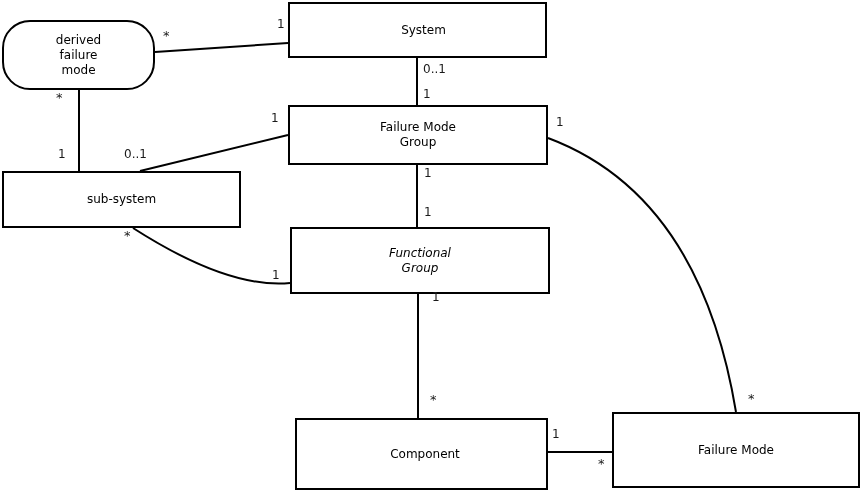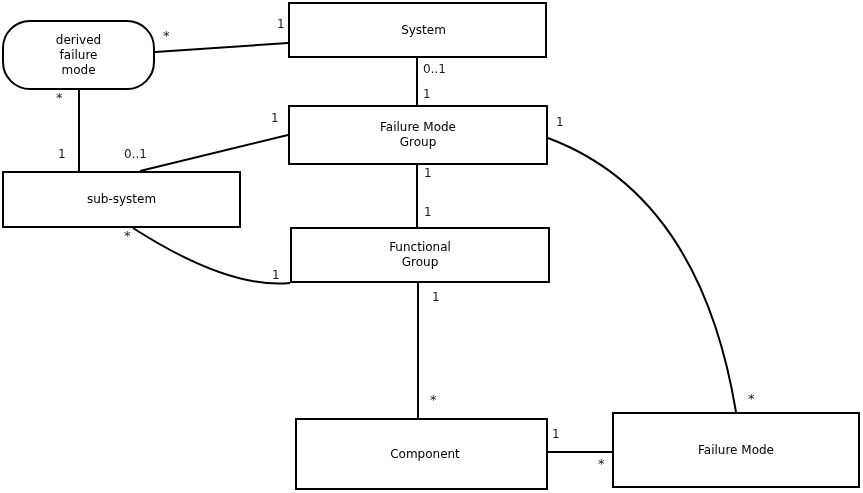--- a/index.html
+++ b/index.html
@@ -81,21 +81,21 @@
       <div class="uml-class-box" style="left: 288px; top: 2px; width: 259px; height: 56px; padding-left: 12px;">
         <span class="uml-class-name">System</span>
       </div>
       <div class="uml-class-box" style="left: 288px; top: 105px; width: 260px; height: 60px;">
         <span class="uml-class-name">Failure Mode
 Group</span>
       </div>
       <div class="uml-class-box" style="left: 2px; top: 171px; width: 239px; height: 57px;">
         <span class="uml-class-name">sub-system</span>
       </div>
-      <div class="uml-class-box" style="left: 290px; top: 227px; width: 260px; height: 56px;">
+      <div class="uml-class-box" style="left: 290px; top: 227px; width: 260px; height: 67px; font-style: italic;">
         <span class="uml-class-name">Functional
 Group</span>
       </div>
       <div class="uml-class-box" style="left: 295px; top: 418px; width: 253px; height: 72px; padding-left: 7px;">
         <span class="uml-class-name">Component</span>
       </div>
       <div class="uml-class-box" style="left: 612px; top: 412px; width: 248px; height: 76px;">
         <span class="uml-class-name">Failure Mode</span>
       </div>
     </div>

